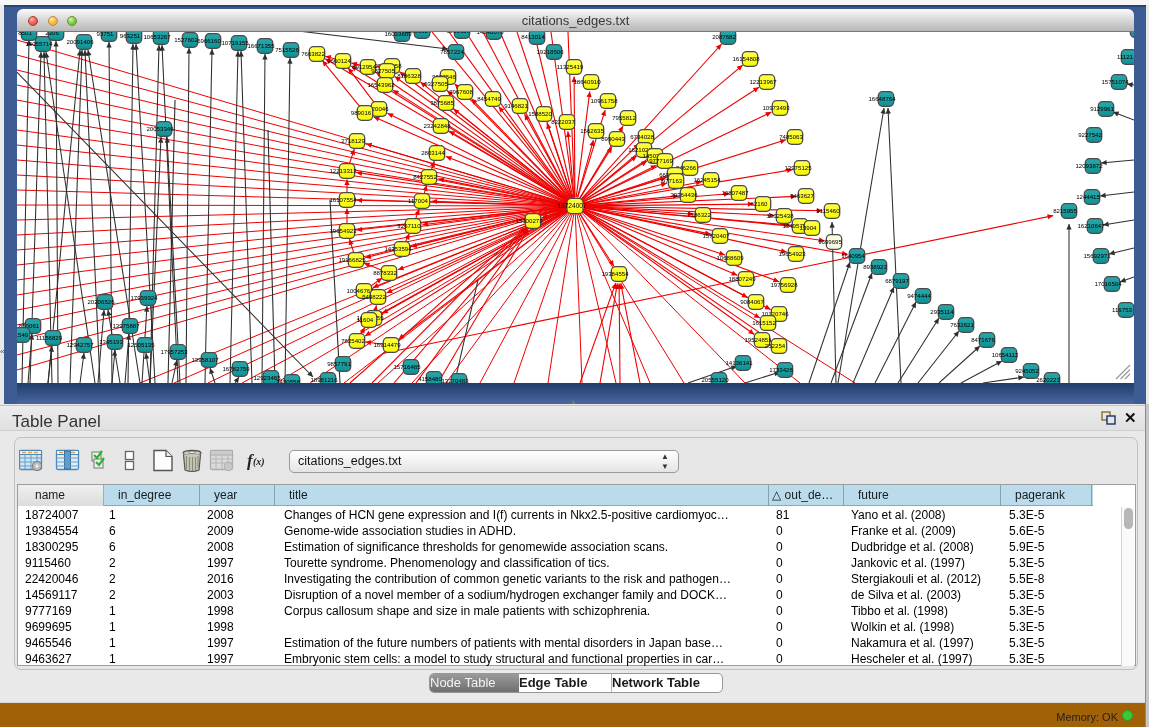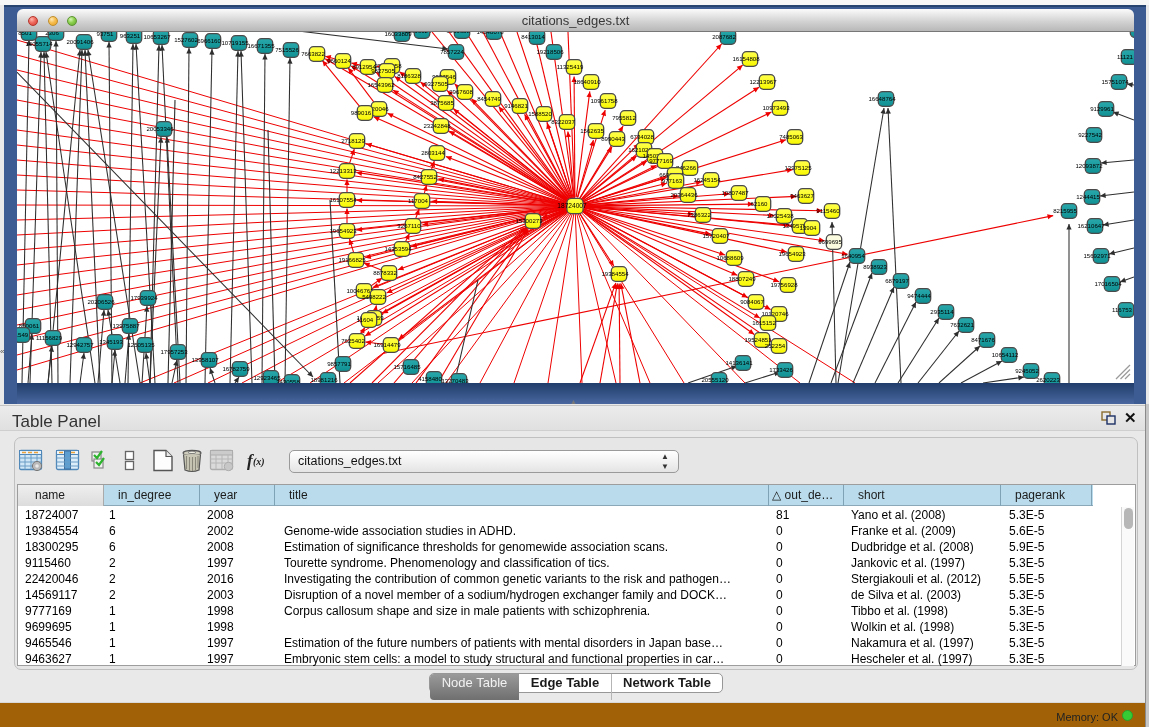--- a/index.html
+++ b/index.html
@@ -28,21 +28,21 @@
 .th{position:absolute;top:0;height:21px;font-size:12px;color:#1c1c1c;text-align:left;line-height:21px;border-right:1px solid #7fa2b4;text-indent:13px;white-space:nowrap;overflow:hidden}
 .rows{position:absolute;left:0;top:22px;width:1103px;height:160px;font-size:12px;color:#000}
 .tr{position:relative;height:16px;line-height:16px;white-space:nowrap}
 .c{position:absolute;top:0;overflow:hidden}
 .c0{left:7px;width:85px}.c1{left:91px;width:95px}.c2{left:189px;width:75px}
 .c3{left:266px;width:488px}.c4{left:758px;width:70px}.c5{left:833px;width:150px}
 .c6{left:991px;width:100px}
 .sb{position:absolute;right:1px;top:22px;width:13px;height:159px;background:#fafafa;border-left:1px solid #d5d5d5}
 .sb .th2{position:absolute;left:1.5px;top:1px;width:9.5px;height:21px;border-radius:5px;background:#b7b7b7}
 .tabs{position:absolute;left:429px;top:673px;width:294px;height:20px;border:1px solid #979797;border-radius:5px;background:#fff;font-size:13px}
-.seg{position:absolute;top:0;height:26px;line-height:18px;text-align:center;color:#1a1a1a;font-weight:bold}
+.seg{position:absolute;top:0;height:18px;line-height:18px;text-align:left;color:#1a1a1a;font-weight:bold}
 .seg1{left:0;width:89px;background:linear-gradient(#9a9a9a,#6f6f6f);color:#f2f2f2;border-radius:4px 0 0 4px;font-weight:normal}
 .seg2{left:89px;width:93px;border-right:1px solid #b5b5b5}
 .seg3{left:182px;width:110px}
 .status{position:absolute;left:0;top:702px;width:1149px;height:25px;background:#a16207;border-top:1px solid #d8d8d8}
 .mem{position:absolute;right:31px;top:8px;font-size:11px;color:#222}
 .dot{position:absolute;right:16px;top:7px;width:11px;height:11px;border-radius:50%;background:#35cb35;border:1px solid #2a9e2a}
 .redge{position:absolute;right:0;top:404px;width:4px;height:323px;background:linear-gradient(90deg,#8a8a8a 0 1.5px,#c6c6c6 1.5px)}
 </style></head>
 <body>
 <div style="position:absolute;left:0;top:0;width:1149px;height:5px;background:#f7f7f7"></div>
@@ -814,37 +814,38 @@
     </g>
 </svg>
 <div class="dd">citations_edges.txt<div class="arr">▲<br>▼</div></div>
 <div class="tablewrap">
  <div class="thead">
   <span class="th" style="left:0;width:86px;background:linear-gradient(#efefef,#dcdcdc);border-right:1px solid #aaa;text-indent:17px">name</span>
   <span class="th" style="left:87px;width:95px">in_degree</span>
   <span class="th" style="left:183px;width:74px">year</span>
   <span class="th" style="left:258px;width:493px">title</span>
   <span class="th" style="left:752px;width:74px;text-indent:2px">△ out_de…</span>
-  <span class="th" style="left:827px;width:156px">short</span>
+  <span class="th" style="left:827px;width:156px">future</span>
   <span class="th" style="left:984px;width:90px">pagerank</span>
   <span class="th" style="left:1075px;width:28px;border-right:none;background:#fff"></span>
  </div>
  <div class="rows">
       <div class="tr">
         <span class="c c0">18724007</span>
         <span class="c c1">1</span>
         <span class="c c2">2008</span>
+        <span class="c c3">Changes of HCN gene expression and I(f) currents in Nkx2.5-positive cardiomyoc…</span>
         <span class="c c4">81</span>
         <span class="c c5">Yano et al. (2008)</span>
         <span class="c c6">5.3E-5</span>
       </div>
       <div class="tr">
         <span class="c c0">19384554</span>
         <span class="c c1">6</span>
-        <span class="c c2">2002</span>
+        <span class="c c2">2009</span>
         <span class="c c3">Genome-wide association studies in ADHD.</span>
         <span class="c c4">0</span>
         <span class="c c5">Franke et al. (2009)</span>
         <span class="c c6">5.6E-5</span>
       </div>
       <div class="tr">
         <span class="c c0">18300295</span>
         <span class="c c1">6</span>
         <span class="c c2">2008</span>
         <span class="c c3">Estimation of significance thresholds for genomewide association scans.</span>
@@ -861,21 +862,21 @@
         <span class="c c5">Jankovic et al. (1997)</span>
         <span class="c c6">5.3E-5</span>
       </div>
       <div class="tr">
         <span class="c c0">22420046</span>
         <span class="c c1">2</span>
         <span class="c c2">2016</span>
         <span class="c c3">Investigating the contribution of common genetic variants to the risk and pathogen…</span>
         <span class="c c4">0</span>
         <span class="c c5">Stergiakouli et al. (2012)</span>
-        <span class="c c6">5.5E-5</span>
+        <span class="c c6">5.5E-8</span>
       </div>
       <div class="tr">
         <span class="c c0">14569117</span>
         <span class="c c1">2</span>
         <span class="c c2">2003</span>
         <span class="c c3">Disruption of a novel member of a sodium/hydrogen exchanger family and DOCK…</span>
         <span class="c c4">0</span>
         <span class="c c5">de Silva et al. (2003)</span>
         <span class="c c6">5.3E-5</span>
       </div>

